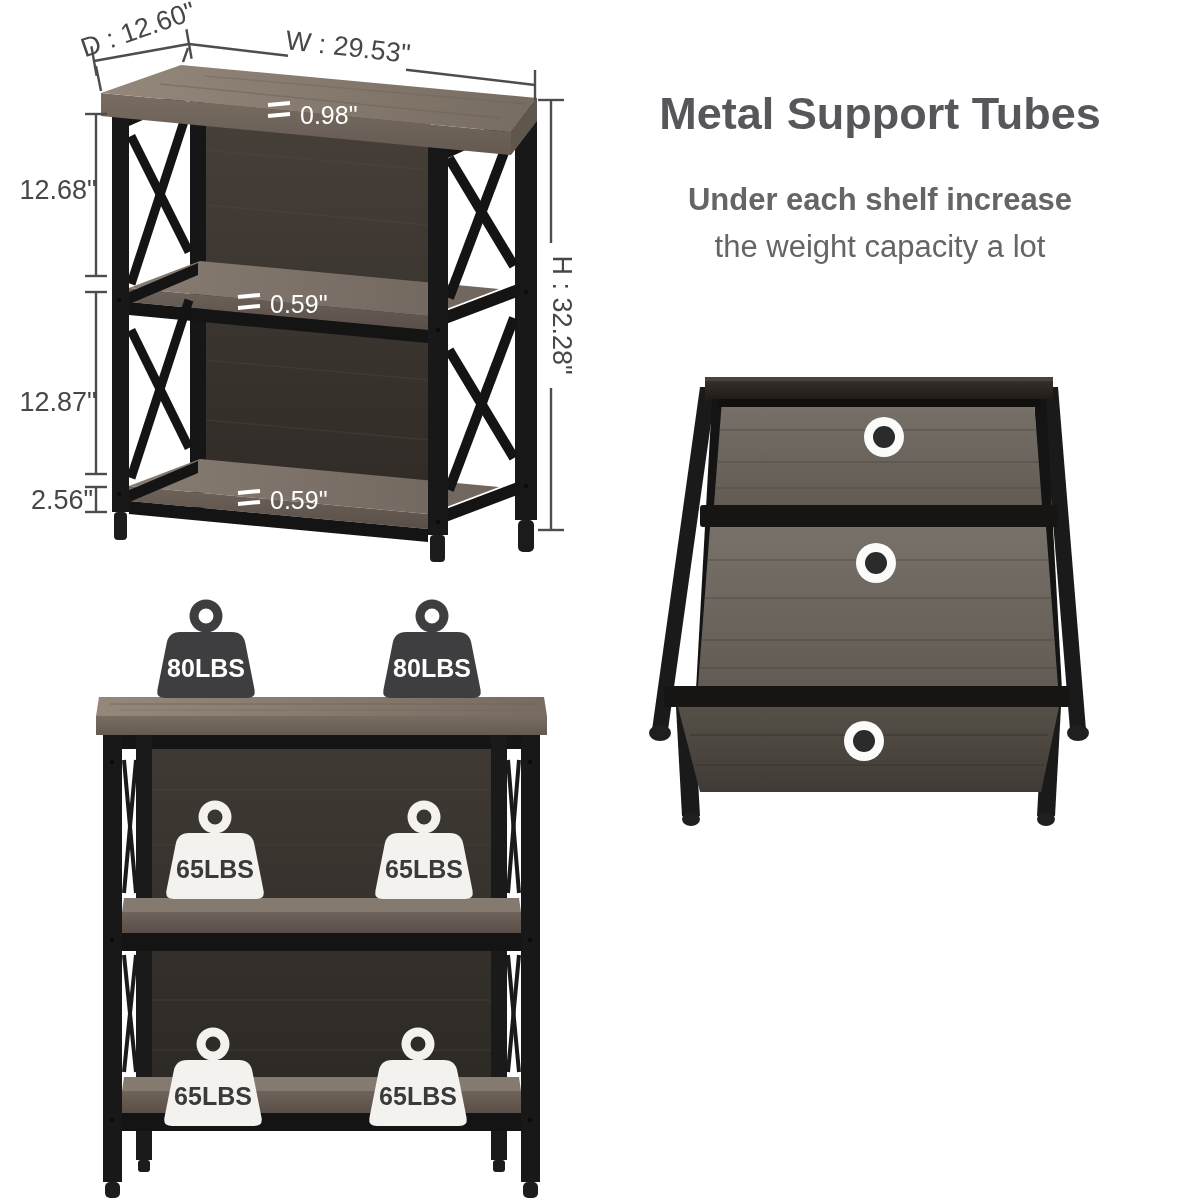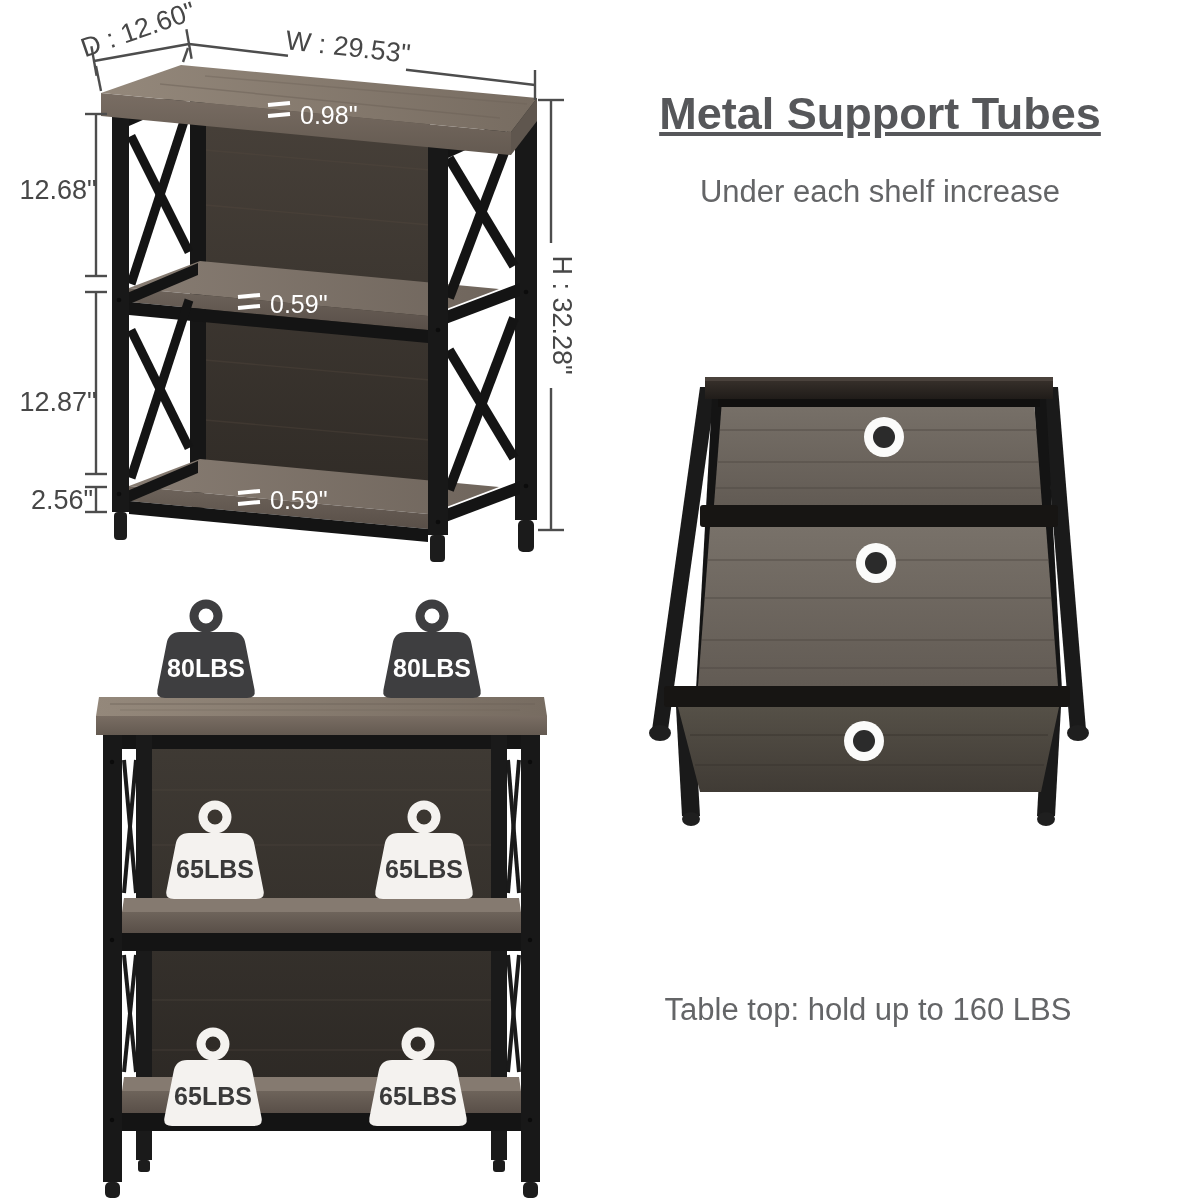--- a/index.html
+++ b/index.html
@@ -291,18 +291,18 @@
       <use href="#wshape" transform="translate(213,1126)" fill="#f4f2ef"></use>
       <text class="wlabel" x="213" y="1105" text-anchor="middle" fill="#3a3a3a">65LBS</text>
     </g>
     <g>
       <use href="#wshape" transform="translate(418,1126)" fill="#f4f2ef"></use>
       <text class="wlabel" x="418" y="1105" text-anchor="middle" fill="#3a3a3a">65LBS</text>
     </g>
   </g>
 </svg>
 
-<div class="abs heading" style="left:580px;top:86px;width:600px;text-decoration:underline;">Metal Support Tubes</div>
-<div class="abs bodyline" style="left:580px;top:172px;width:600px;">Under each shelf increase</div>
-
-<div class="abs bodyline" style="left:568px;top:990px;width:600px;">Table top: hold up to 160 LBS</div>
+<div class="abs heading" style="left:580px;top:86px;width:600px;">Metal Support Tubes</div>
+<div class="abs bodyline" style="left:580px;top:180px;width:600px;font-weight:bold;">Under each shelf increase</div>
+<div class="abs bodyline" style="left:580px;top:227px;width:600px;">the weight capacity a lot</div>
+
 
 </div>
 
 </body></html>

